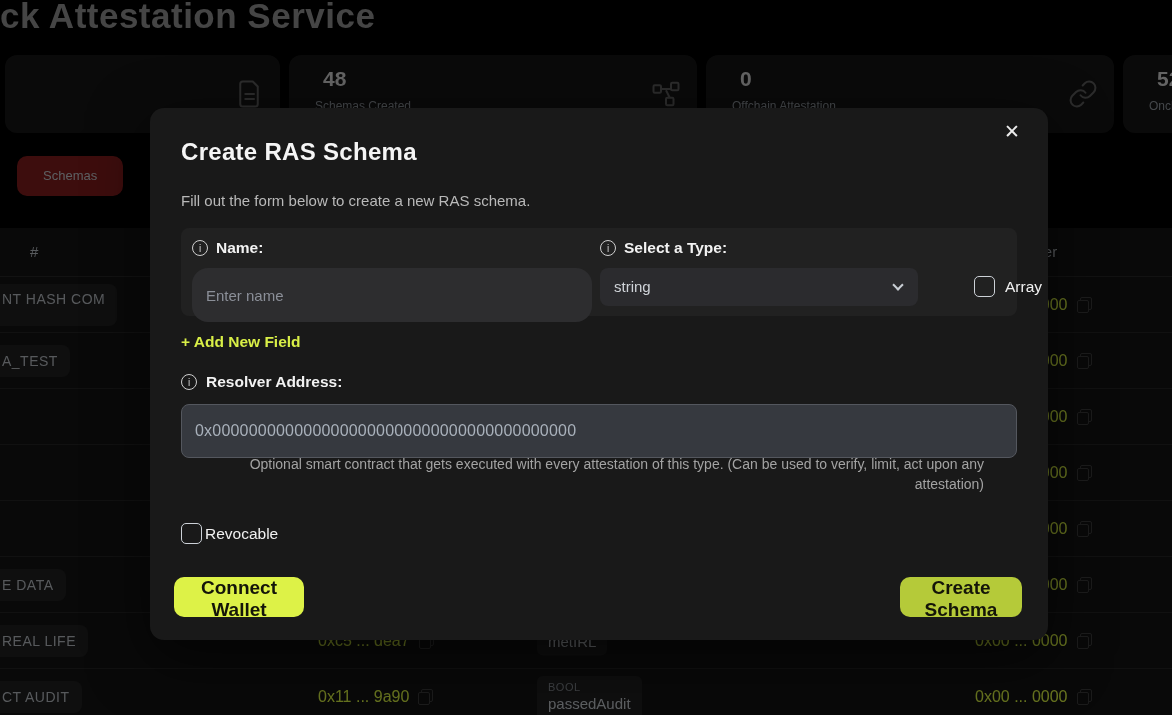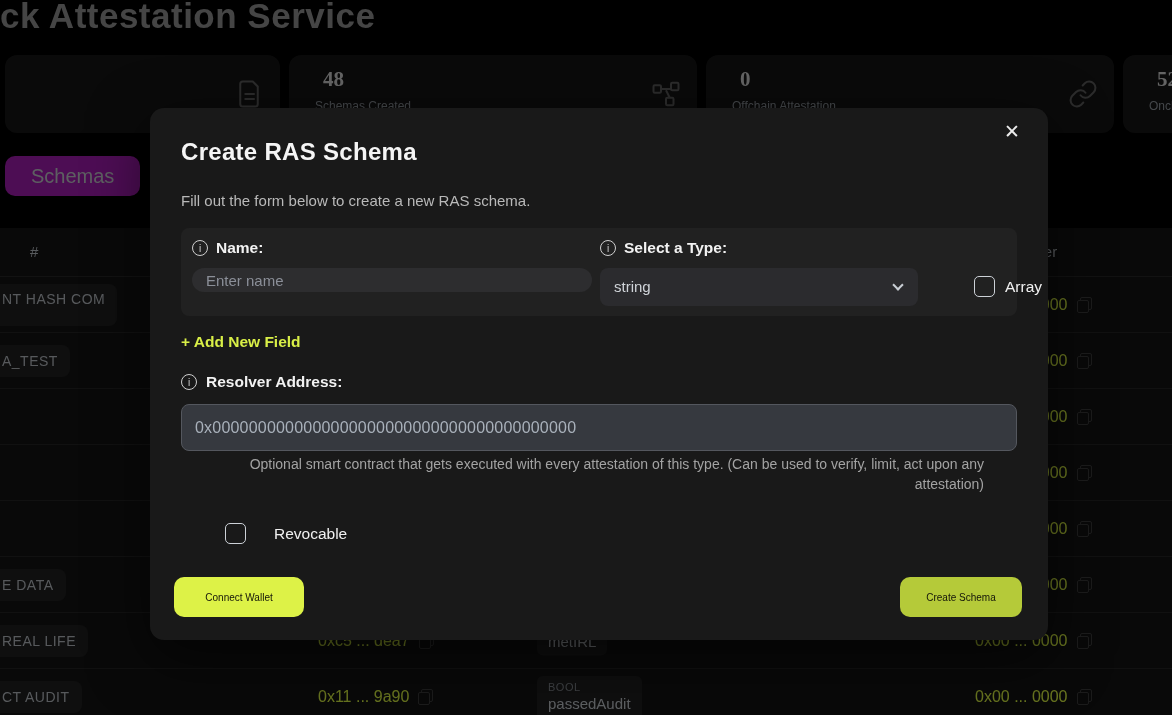--- a/index.html
+++ b/index.html
@@ -4,26 +4,26 @@
 <style>
   * { margin:0; padding:0; box-sizing:border-box; font-family:"Liberation Sans", sans-serif; }
   html,body { width:1172px; height:715px; background:#000; overflow:hidden; }
   body { position:relative; }
 
   
   .page { position:absolute; inset:0; background:#000; }
   .page-title { position:absolute; left:0; top:-4px; font-size:35px; font-weight:600; color:#909090; letter-spacing:.5px; white-space:nowrap; }
 
   .stat-card { position:absolute; top:55px; height:78px; background:#161616; border-radius:12px; }
-  .stat-num { position:absolute; left:34px; top:12px; font-size:21px; font-weight:700; color:#d2d2d2;font-family:Liberation Serif, serif; }
+  .stat-num { position:absolute; left:34px; top:12px; font-size:21px; font-weight:700; color:#d2d2d2; }
   .stat-lbl { position:absolute; left:26px; top:44px; font-size:12px; color:#8f959c; white-space:nowrap; }
   .stat-ic  { position:absolute; right:16px; top:24px; width:30px; height:30px; color:#5c5c5c; }
   .stat-ic svg { width:100%; height:100%; }
 
-  .tab-pill { position:absolute; left:5px; top:156px; height:40px; line-height:40px; padding:0 26px; background:#a21caf; border-radius:10px; color:#c2c6cb; font-size:20px; }
+  .tab-pill { position:absolute; left:17px; top:156px; height:40px; line-height:40px; padding:0 26px; background:#7f1d1d; border-radius:10px; color:#c2c6cb; font-size:13px; }
 
   .table { position:absolute; left:0; top:228px; width:1172px; height:487px; background:#131313; }
   .thead { position:absolute; left:0; top:0; width:100%; height:49px; border-bottom:1px solid #262626; }
   .th { position:absolute; top:15px; font-size:15px; color:#b9bec4; white-space:nowrap; }
   .th-index { left:30px; }
   .th-resolver { left:998px; }
   .trow { position:absolute; left:0; width:100%; height:56px; border-bottom:1px solid #242424; }
   .badge { position:absolute; left:-12px; top:50%; transform:translateY(-50%); background:#202020; border-radius:8px; padding:8px 12px 8px 14px; color:#b6bbc1; font-size:14px; white-space:nowrap; letter-spacing:.5px; }
   .badge.tall { height:42px; padding-top:7px; align-items:flex-start; }
   .uid-cell, .res-cell { position:absolute; top:50%; transform:translateY(-50%); color:#dcf643; font-size:16px; white-space:nowrap; display:flex; align-items:center; gap:9px; }
@@ -41,33 +41,33 @@
 
   
   .modal { position:absolute; left:150px; top:108px; width:898px; height:532px; background:#191919; border-radius:14px; box-shadow:0 18px 60px rgba(0,0,0,.6); }
   .close-x { position:absolute; top:14px; right:28px; font-size:19px; color:#ececec; cursor:pointer; line-height:1; }
   .m-title { position:absolute; left:31px; top:30px; font-size:24px; font-weight:700; color:#f5f5f5; letter-spacing:.3px; }
   .m-sub   { position:absolute; left:31px; top:84px; font-size:15px; color:#b9b9b9; }
 
   .form-panel { position:absolute; left:31px; top:120px; width:836px; height:88px; background:#212121; border-radius:8px; }
   .flabel { position:absolute; top:11px; display:flex; align-items:center; gap:8px; font-size:15.5px; font-weight:700; color:#f2f2f2; }
   .info-ic { width:16px; height:16px; border:1.4px solid #cfcfcf; border-radius:50%; color:#cfcfcf; font-size:10px; font-weight:400; display:inline-flex; align-items:center; justify-content:center; font-style:normal; }
-  .name-input { position:absolute; left:11px; top:40px; width:400px; height:24px; background:#2d2d2f; border:none; outline:none; border-radius:16px; color:#e8e8e8; font-size:15px; padding:0 14px; }
+  .name-input { position:absolute; left:11px; top:40px; width:400px; height:54px; background:#2d2d2f; border:none; outline:none; border-radius:16px; color:#e8e8e8; font-size:15px; padding:0 14px; }
   .name-input::placeholder { color:#8b8f98; }
   .type-select { position:absolute; left:419px; top:40px; width:318px; height:38px; background:#2b2b2e; border-radius:8px; color:#cfd3d8; font-size:15px; line-height:38px; padding:0 14px; cursor:pointer; }
   .chev { position:absolute; right:16px; top:13px; width:8px; height:8px; border-right:2px solid #c9ced4; border-bottom:2px solid #c9ced4; transform:rotate(45deg); }
   .checkbox { width:21px; height:21px; border:1.6px solid #ccd1d7; border-radius:5px; background:transparent; display:inline-block; cursor:pointer; }
   .array-wrap { position:absolute; left:749px; top:48px; display:flex; align-items:center; gap:10px; color:#f0f0f0; font-size:15.5px;margin-left:44px; }
 
   .add-field { position:absolute; left:31px; top:225px; color:#d9ef47; font-size:15.5px; font-weight:600; cursor:pointer; }
   .res-label { left:31px; top:265px; position:absolute; display:flex; align-items:center; gap:9px; font-size:15.5px; font-weight:700; color:#f2f2f2; }
-  .res-input { position:absolute; left:31px; top:296px; width:836px; height:47px; background:#36393f; border:1px solid #54575e; border-radius:8px; color:#a9b1bb; font-size:16px; padding:0 13px; outline:none; letter-spacing:.2px; }
+  .res-input { position:absolute; left:31px; top:296px; width:836px; height:54px; background:#36393f; border:1px solid #54575e; border-radius:8px; color:#a9b1bb; font-size:16px; padding:0 13px; outline:none; letter-spacing:.2px; }
   .res-help { position:absolute; left:34px; top:346px; width:800px; font-size:14px; line-height:20px; color:#a3a3a3;text-align:right; }
-  .revocable-wrap { position:absolute; left:31px; top:415px; display:flex; align-items:center; gap:28px; color:#f0f0f0; font-size:15.5px;margin-left:44px; }
-  .btn { position:absolute; top:469px; height:40px; border:none; border-radius:10px; font-size:10px; font-weight:400; cursor:pointer; }
+  .revocable-wrap { position:absolute; left:31px; top:415px; display:flex; align-items:center; gap:3px; color:#f0f0f0; font-size:15.5px; }
+  .btn { position:absolute; top:469px; height:40px; border:none; border-radius:10px; font-size:19px; font-weight:700; cursor:pointer; }
   .btn-connect { left:24px; width:130px; background:#ddf247; color:#141509; }
   .btn-create  { right:26px; width:122px; background:#b5ca39; color:#141509; }
 </style>
 </head>
 <body>
 
 <div class="page">
   <div class="page-title">ck Attestation Service</div>
 
   <div class="stat-card" style="left:5px; width:275px;">

